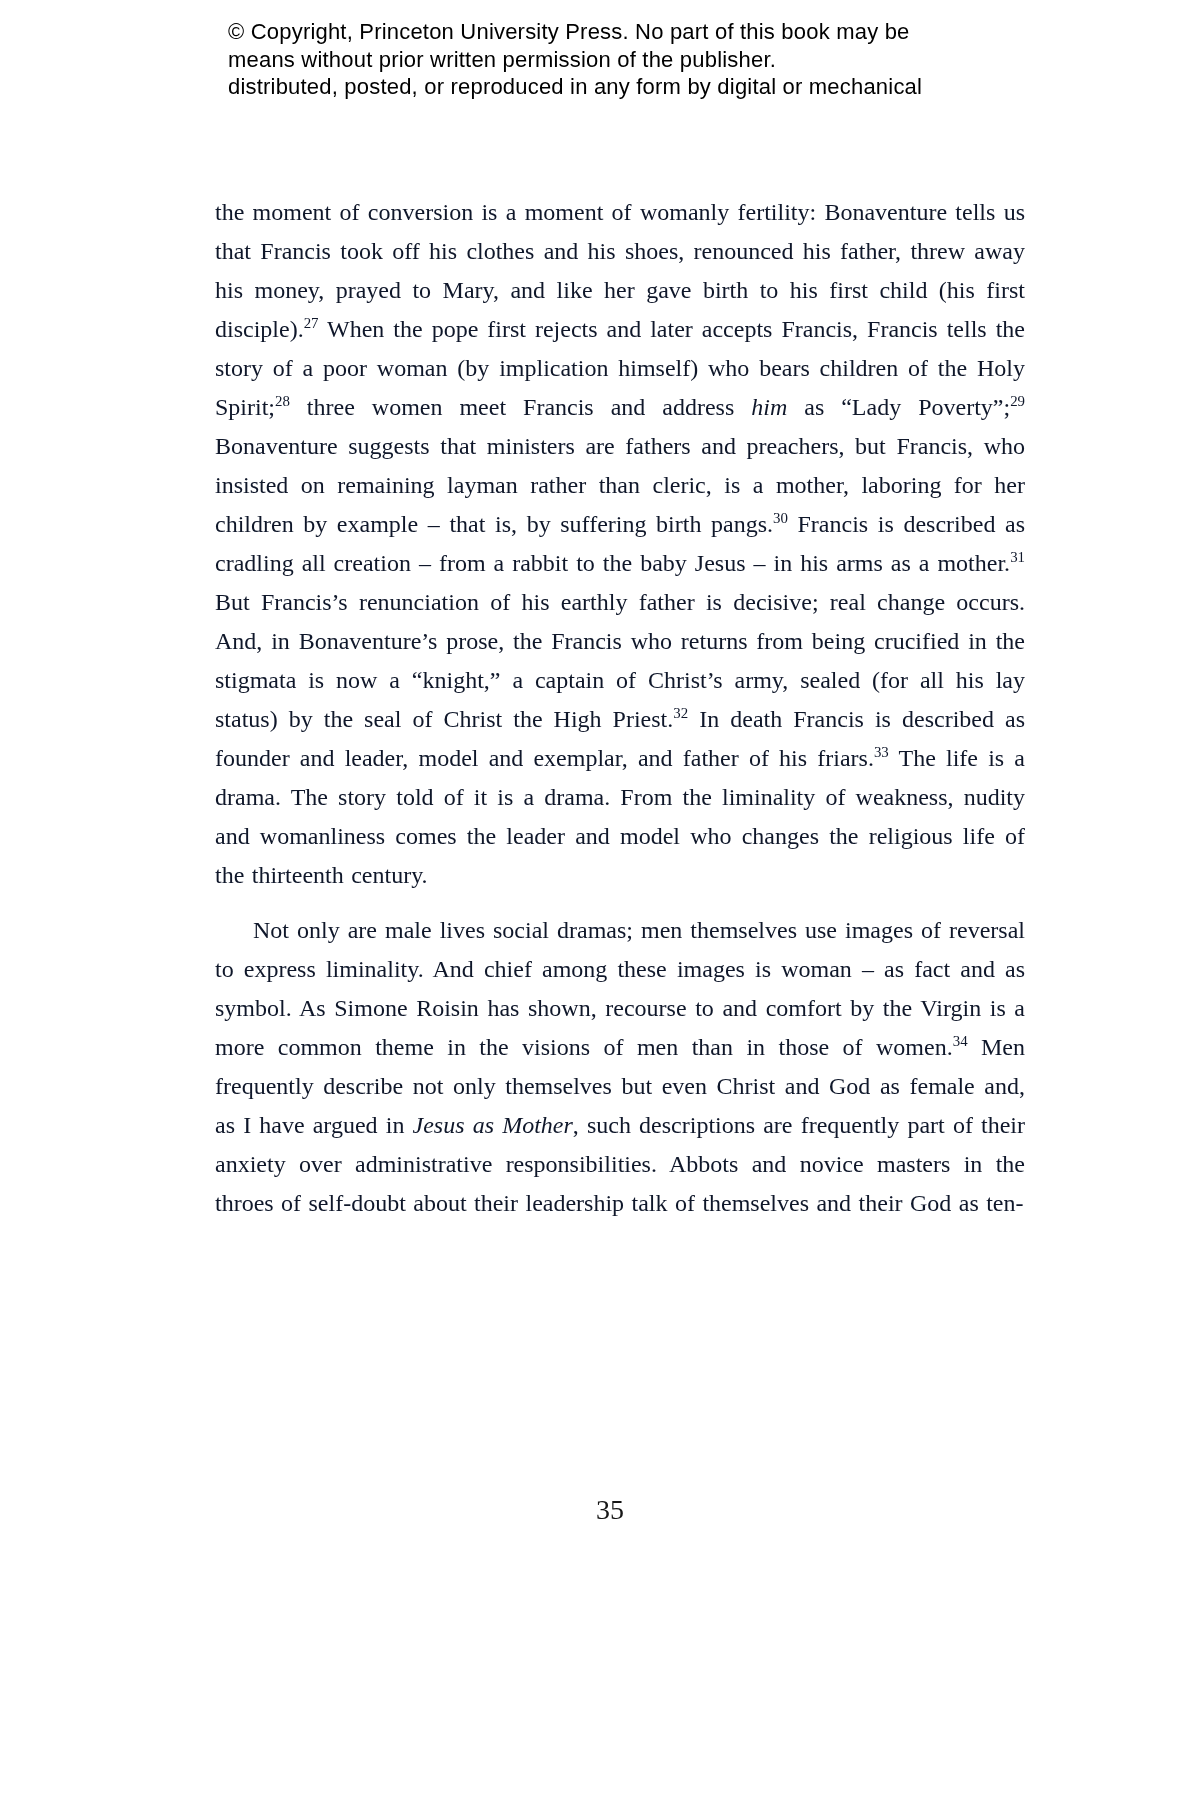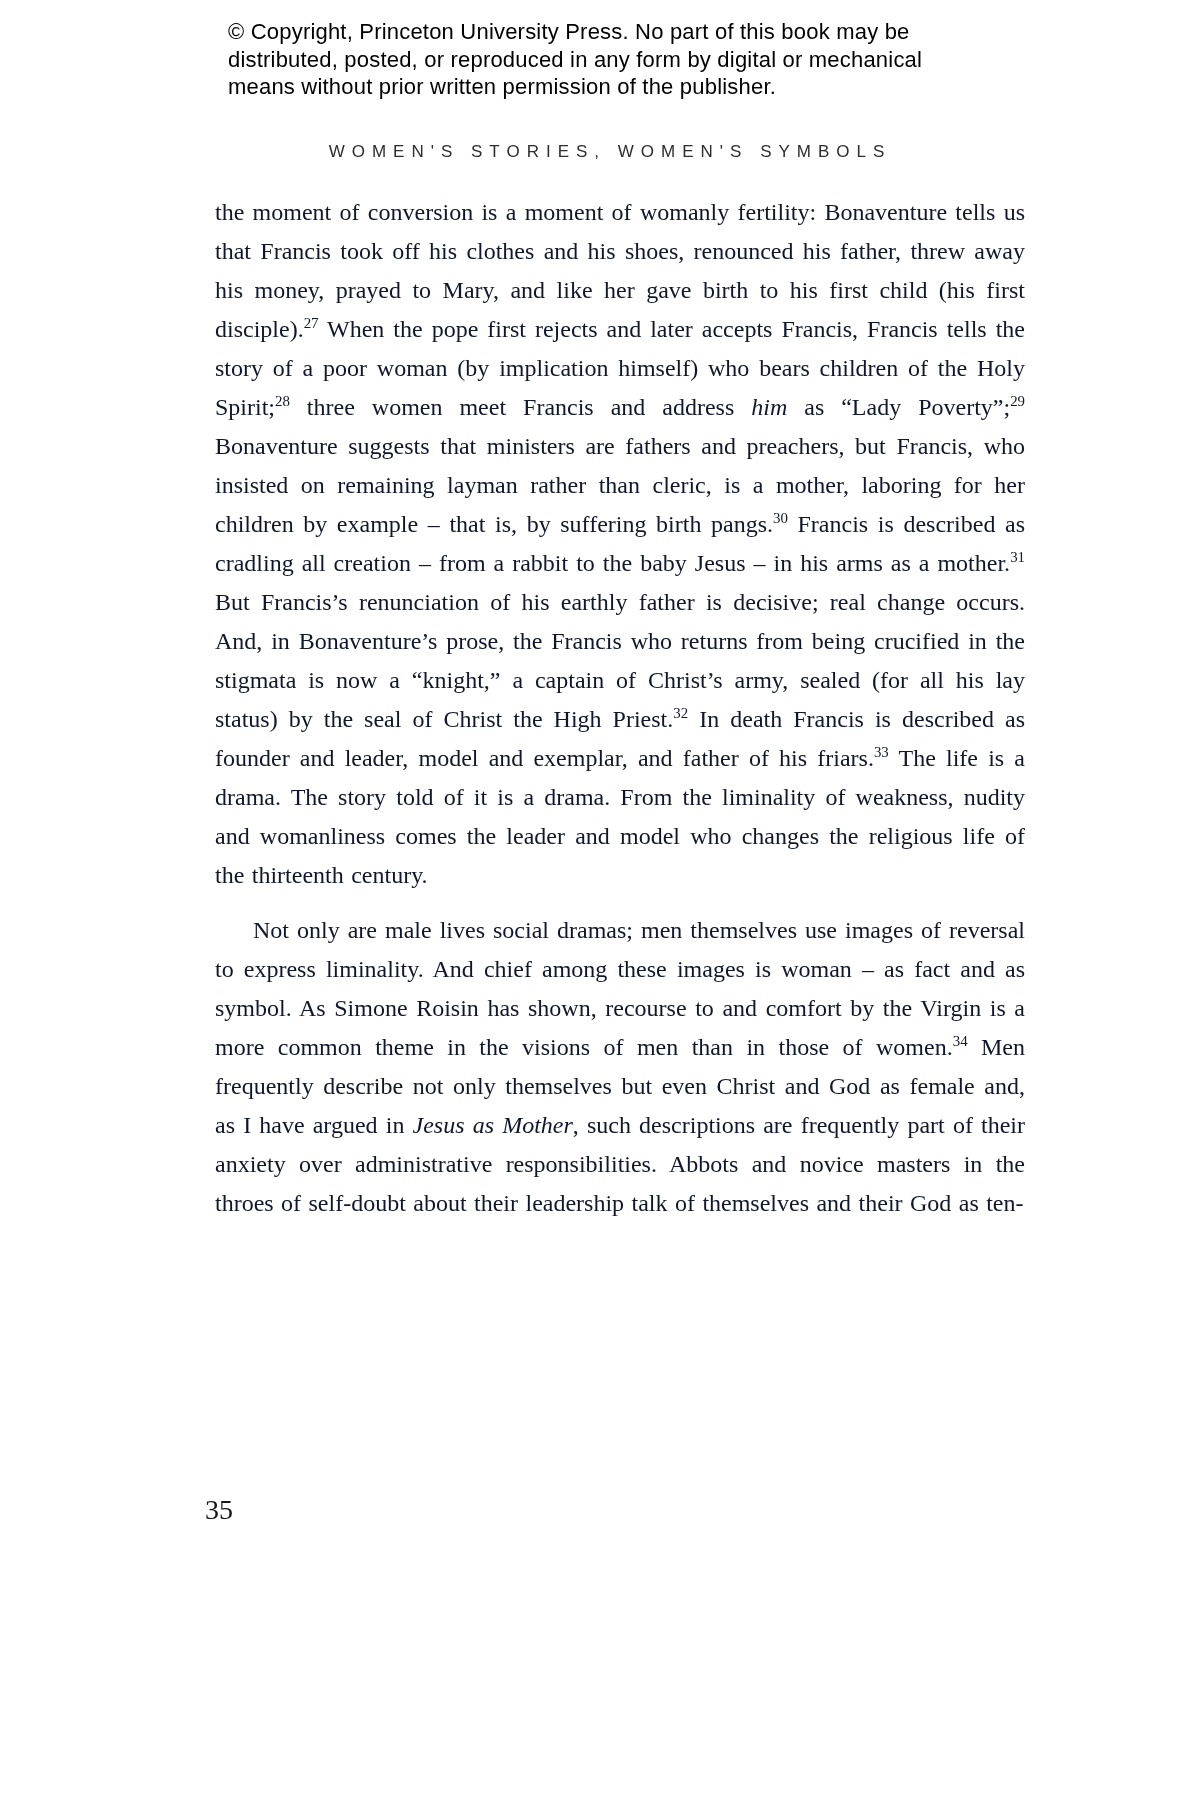--- a/index.html
+++ b/index.html
@@ -60,20 +60,21 @@
     font-size: 0.62em;
     line-height: 0;
     vertical-align: super;
     letter-spacing: 0;
   }
   .page-number {
     position: absolute;
     left: 205px;
     width: 810px;
     top: 1494px;
+    text-align: center;
     font-size: 28px;
     color: #161616;
   }
   .footer {
     position: absolute;
     left: 205px;
     width: 810px;
     top: 1752px;
     text-align: center;
     font-family: "Liberation Sans", sans-serif;
@@ -81,25 +82,24 @@
     color: #4d7c0f;
   }
 </style>
 </head>
 <body>
 
 <div class="page">
 
   <div class="copyright">
     <div>© Copyright, Princeton University Press. No part of this book may be</div>
+    <div>means without prior written permission of the publisher.</div>
     <div>distributed, posted, or reproduced in any form by digital or mechanical</div>
-    <div>means without prior written permission of the publisher.</div>
   </div>
 
-  <div class="running-head">WOMEN'S STORIES, WOMEN'S SYMBOLS</div>
 
   <div class="body-text">
     <p class="para"><span>the moment of conversion is a moment of womanly fertility: Bonaventure tells us that Francis took off his clothes and his shoes, renounced his father, threw away his money, prayed to Mary, and like her gave birth to his first child (his first disciple).</span><sup>27</sup><span> When the pope first rejects and later accepts Francis, Francis tells the story of a poor woman (by implication himself) who bears children of the Holy Spirit;</span><sup>28</sup><span> three women meet Francis and address </span><i>him</i><span> as “Lady Poverty”;</span><sup>29</sup><span> Bonaventure suggests that ministers are fathers and preachers, but Francis, who insisted on remaining layman rather than cleric, is a mother, laboring for her children by example – that is, by suffering birth pangs.</span><sup>30</sup><span> Francis is described as cradling all creation – from a rabbit to the baby Jesus – in his arms as a mother.</span><sup>31</sup><span> But Francis’s renunciation of his earthly father is decisive; real change occurs. And, in Bonaventure’s prose, the Francis who returns from being crucified in the stigmata is now a “knight,” a captain of Christ’s army, sealed (for all his lay status) by the seal of Christ the High Priest.</span><sup>32</sup><span> In death Francis is described as founder and leader, model and exemplar, and father of his friars.</span><sup>33</sup><span> The life is a drama. The story told of it is a drama. From the liminality of weakness, nudity and womanliness comes the leader and model who changes the religious life of the thirteenth century.</span></p>
     <p class="para indent"><span>Not only are male lives social dramas; men themselves use images of reversal to express liminality. And chief among these images is woman – as fact and as symbol. As Simone Roisin has shown, recourse to and comfort by the Virgin is a more common theme in the visions of men than in those of women.</span><sup>34</sup><span> Men frequently describe not only themselves but even Christ and God as female and, as I have argued in </span><i>Jesus as Mother</i><span>, such descriptions are frequently part of their anxiety over administrative responsibilities. Abbots and novice masters in the throes of self-doubt about their leadership talk of themselves and their God as ten-</span></p>
   </div>
 
   <div class="page-number">35</div>
 
   <div class="footer">For general queries, contact info@press.princeton.edu</div>
 

